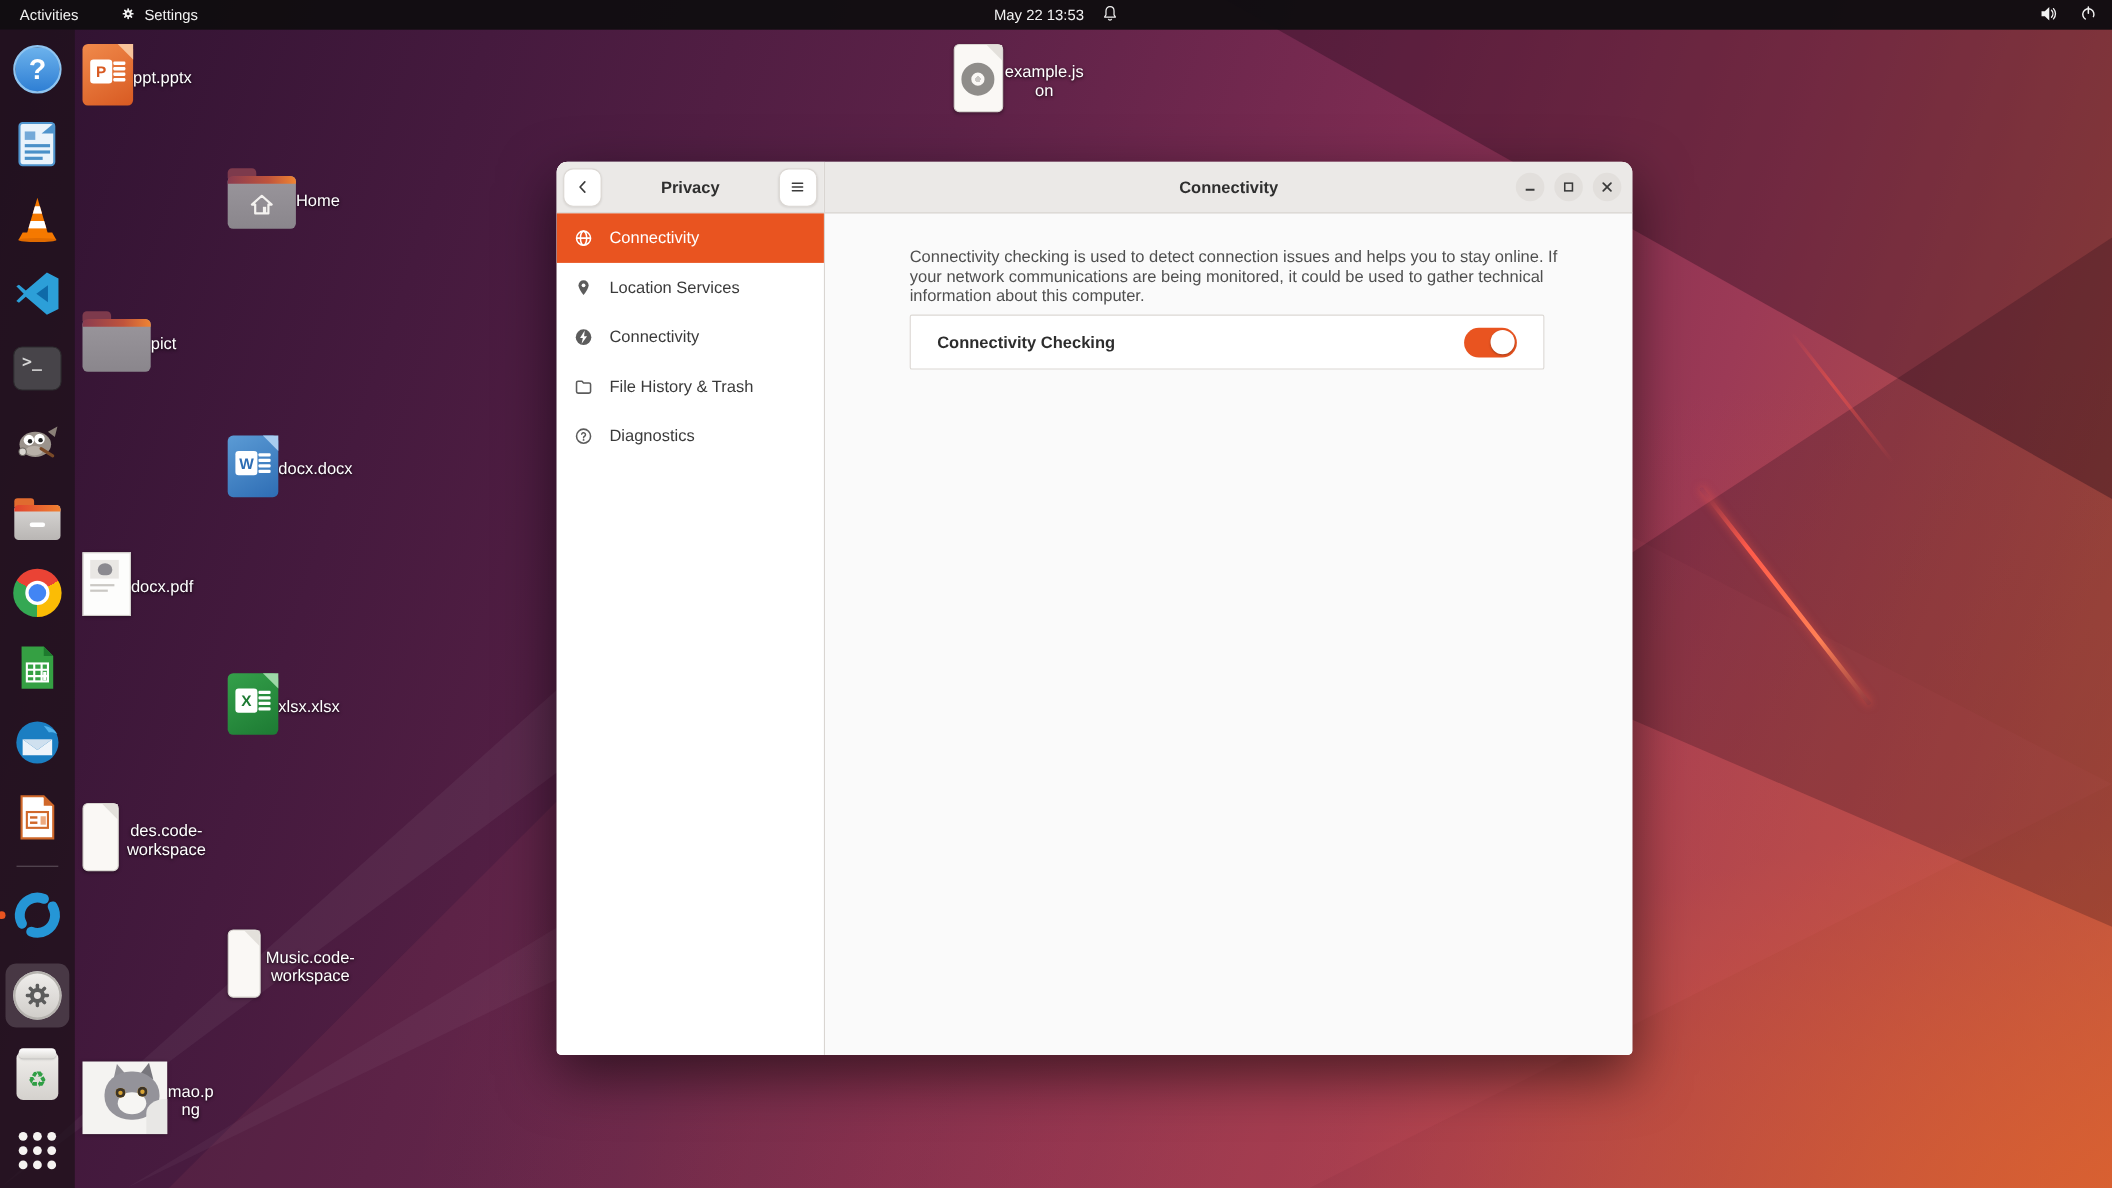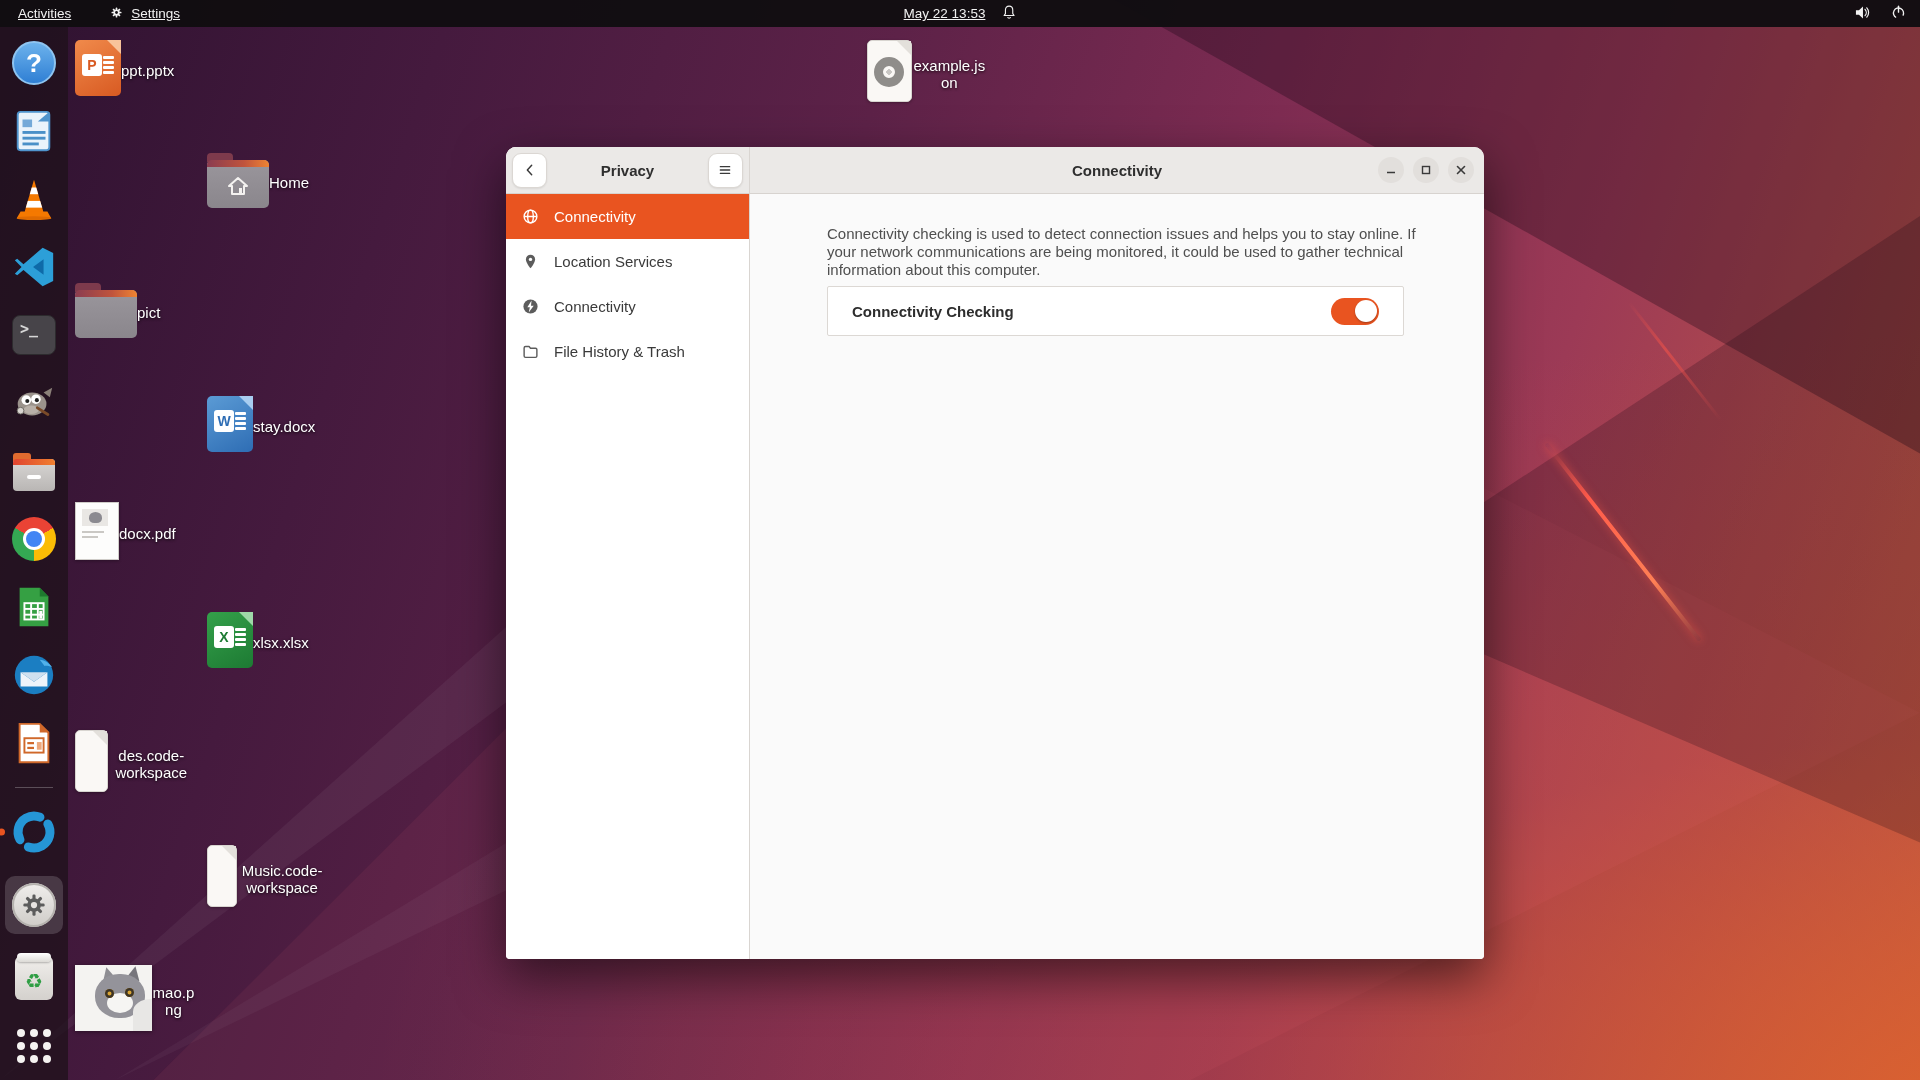--- a/index.html
+++ b/index.html
@@ -27,21 +27,21 @@
 
   
   .topbar { position:absolute; top:0; left:0; width:1920px; height:27px;
     background:rgba(17,13,17,.97); color:#f2f2f2; font-size:13.5px;
     display:flex; align-items:center; z-index:50; }
   .tb-left { display:flex; align-items:center; gap:38px; margin-left:18px; }
   .tb-appmenu { display:flex; align-items:center; gap:7px; }
   .tb-center { position:absolute; left:50%; transform:translateX(-50%);
     display:flex; align-items:center; gap:16px; }
   .tb-right { margin-left:auto; margin-right:14px; display:flex; align-items:center; gap:20px; }
-  .tb-item { cursor:default;text-decoration:underline; }
+  .tb-item { cursor:default; }
 
   
   .dock { position:absolute; left:0; top:27px; bottom:0; width:68px;
     background:rgba(30,17,25,.74); display:flex; flex-direction:column;
     align-items:center; padding-top:12px; gap:20px; z-index:40; }
   .dock-item { position:relative; width:48px; height:48px; flex:0 0 auto;
     display:flex; align-items:center; justify-content:center; }
   .dock-dot { position:absolute; left:-12px; top:50%; transform:translateY(-50%);
     width:7px; height:7px; border-radius:50%; background:#e95420; }
   .dock-sep { width:38px; height:1px; background:rgba(255,255,255,.25); flex:0 0 auto; }
@@ -448,21 +448,21 @@
   <div class="fi-page fi-docx">
       <span class="fi-fold"></span>
       <span class="fi-badge"></span>
       <span class="fi-lines">
         <i></i>
         <i></i>
         <i></i>
         <i></i>
       </span>
     </div>
-  <div class="dlabel">stay.docx</div>
+  <div class="dlabel">docx.docx</div>
 </div>
 
 <div class="dicon" style="left:75px; top:502px;">
   <div class="fi-pdf">
       <span class="thumb"></span>
       <span class="pline" style="top:28px;"></span>
       <span class="pline" style="top:33px; width:16px;"></span>
     </div>
   <div class="dlabel">docx.pdf</div>
 </div>
@@ -565,20 +565,30 @@
       <div class="nav-item">
         <span class="nicon">
           <svg width="17" height="17" viewBox="0 0 24 24">
               <path d="M3 7 a2 2 0 0 1 2 -2 h5 l2 2.3 h7 a2 2 0 0 1 2 2 v9 a2 2 0 0 1 -2 2 H5 a2 2 0 0 1 -2 -2 Z" fill="none" stroke="currentColor" stroke-width="2" stroke-linejoin="round"></path>
             </svg>
         </span>
         <span>File History &amp; Trash</span>
       </div>
 
 
+      <div class="nav-item">
+        <span class="nicon">
+          <svg width="17" height="17" viewBox="0 0 24 24">
+              <circle cx="12" cy="12" r="9" fill="none" stroke="currentColor" stroke-width="2"></circle>
+              <path d="M9.6 9.4 a2.5 2.5 0 1 1 3.4 3 c-.8 .4 -1 .9 -1 1.8" fill="none" stroke="currentColor" stroke-width="1.9" stroke-linecap="round"></path>
+              <circle cx="12" cy="16.8" r="1.2" fill="currentColor"></circle>
+            </svg>
+        </span>
+        <span>Diagnostics</span>
+      </div>
 
     </div>
   </div>
 
   <div class="pane-right">
     <div class="hb hb-right">
       <div class="hb-title">Connectivity</div>
       <div class="win-controls">
         <div class="wc">
           <svg width="12" height="12" viewBox="0 0 12 12">

